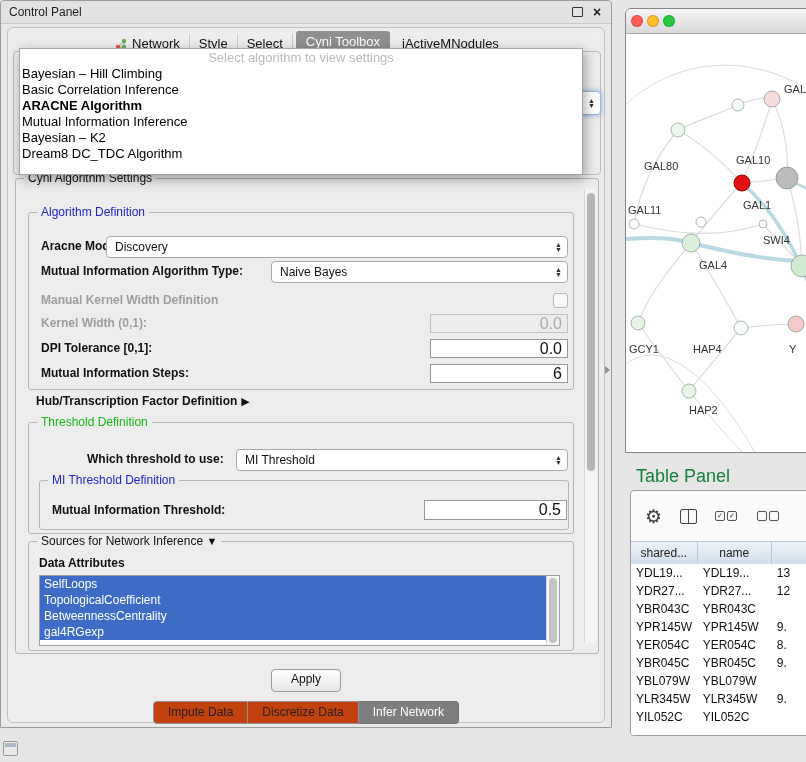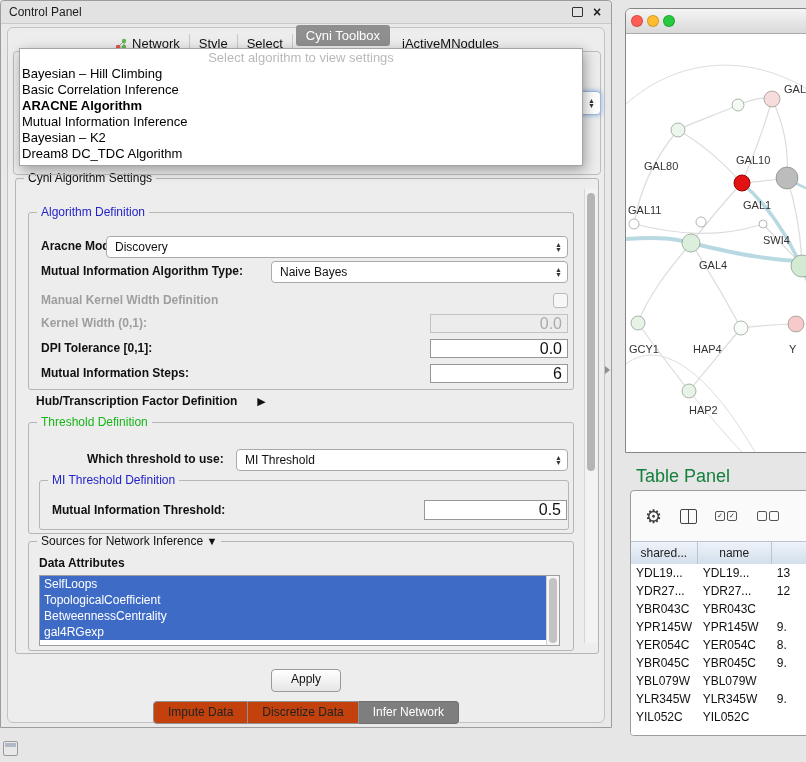--- a/index.html
+++ b/index.html
@@ -18,52 +18,52 @@
   .winbtn.close{right:6px;font-size:14px;font-weight:bold;color:#222}
   .winbtn.float{right:26px}
   .float-sq{display:inline-block;width:9px;height:8px;border:1.5px solid #333;border-radius:1px}
   .content-frame{position:absolute;left:6px;top:26px;width:598px;height:696px;
     border:1px solid #c2c2c2;border-radius:6px;background:#ededed;box-sizing:border-box}
   
   .tab-bar{position:absolute;left:0;top:30px;width:612px;height:22px;display:flex;
     justify-content:center;align-items:flex-end;font-size:13px;z-index:3}
   .tab{padding:2px 9px;display:flex;align-items:center;gap:4px;border-right:1px solid #c9c9c9;cursor:default}
   .tab:last-child{border-right:none}
-  .tab.active{background:#8f8f8f;color:#fff;border-radius:3px;border-right:none;padding:3px 10px;margin:7px 3px}
+  .tab.active{background:#8f8f8f;color:#fff;border-radius:3px;border-right:none;padding:3px 10px;margin:1px 3px}
   .tabico{display:inline-flex;align-items:center}
   
   .ghost-group{position:absolute;left:12px;top:50px;width:586px;height:122px;
     border:1px solid #bdbdbd;border-radius:4px;z-index:1}
   .combo{background:#fff;border:1px solid #a9a9a9;border-radius:4px;display:flex;align-items:center;
     font-size:12px;box-sizing:border-box;padding-left:8px;cursor:default}
   .combo .arrows{margin-left:auto;display:flex;flex-direction:column;align-items:center;
     padding-right:5px;line-height:5px;font-size:7px;color:#333}
   .combo .arrows i{font-style:normal}
   .partial-combo{position:absolute;left:520px;top:90px;width:80px;height:24px;z-index:2;
     border-color:#9fb6d8;box-shadow:0 0 5px rgba(100,150,220,.8)}
   
   .dropdown{position:absolute;left:18px;top:47px;width:562px;background:#fff;
-    border:1px solid #a5a5a5;box-shadow:2px 4px 12px rgba(0,0,0,.35);z-index:5;padding-bottom:3px}
+    border:1px solid #a5a5a5;box-shadow:2px 4px 12px rgba(0,0,0,.35);z-index:5;padding-bottom:12px}
   .dd-ph{height:17px;line-height:17px;text-align:center;color:#b9b9b9;font-size:13px}
   .dd-item{height:16px;line-height:16px;padding-left:2px;font-size:13px;color:#000;cursor:default}
   .dd-item.sel{font-weight:bold}
   
   .grp{position:absolute;border:1px solid #b6b6b6;border-radius:3px;box-sizing:border-box}
   .grp>.ttl{position:absolute;top:-8px;left:8px;background:#ededed;padding:0 4px;font-size:12px;white-space:nowrap}
   .ttl.blue{color:#2323c8}
   .ttl.green{color:#16b616}
   .ttl.black{color:#111}
   .lbl{position:absolute;font-size:12px;font-weight:bold;color:#111;white-space:nowrap}
   .lbl.dis{color:#9e9e9e}
   .txt{position:absolute;border:1px solid #979797;background:#fff;font-size:16px;
     text-align:right;padding:0 5px;box-sizing:border-box;display:flex;align-items:center;justify-content:flex-end}
   .txt.dis{background:#ececec;color:#ababab;border-color:#c2c2c2}
   .cb{position:absolute;width:13px;height:13px;border:1px solid #b9b9b9;border-radius:3px;background:#f7f7f7}
   .tri{font-size:11px;color:#111}
-  .hub-row{position:absolute;display:flex;align-items:center;gap:20px;cursor:default}
+  .hub-row{position:absolute;display:flex;align-items:center;gap:4px;cursor:default}
   
   .attr-list{position:absolute;background:#fff;border:1px solid #9e9e9e;overflow:hidden;box-sizing:border-box}
   .attr-rows{position:absolute;left:0;top:0;right:12px;bottom:0}
   .attr-row{height:16px;line-height:16px;font-size:12px;padding-left:4px;white-space:nowrap;overflow:hidden}
   .attr-row.sel{background:#3e6bc6;color:#fff}
   .list-scroll{position:absolute;right:0;top:0;bottom:0;width:12px;background:#f6f6f6;border-left:1px solid #d4d4d4}
   .list-thumb{position:absolute;left:2px;right:2px;top:2px;bottom:2px;background:#c3c3c3;border-radius:4px}
   
   .vscroll{position:absolute;right:1px;top:10px;bottom:10px;width:12px;background:#f3f3f3;border-left:1px solid #d6d6d6}
   .vthumb{position:absolute;left:2px;width:8px;top:4px;height:278px;background:#b5b5b5;border-radius:4px}

